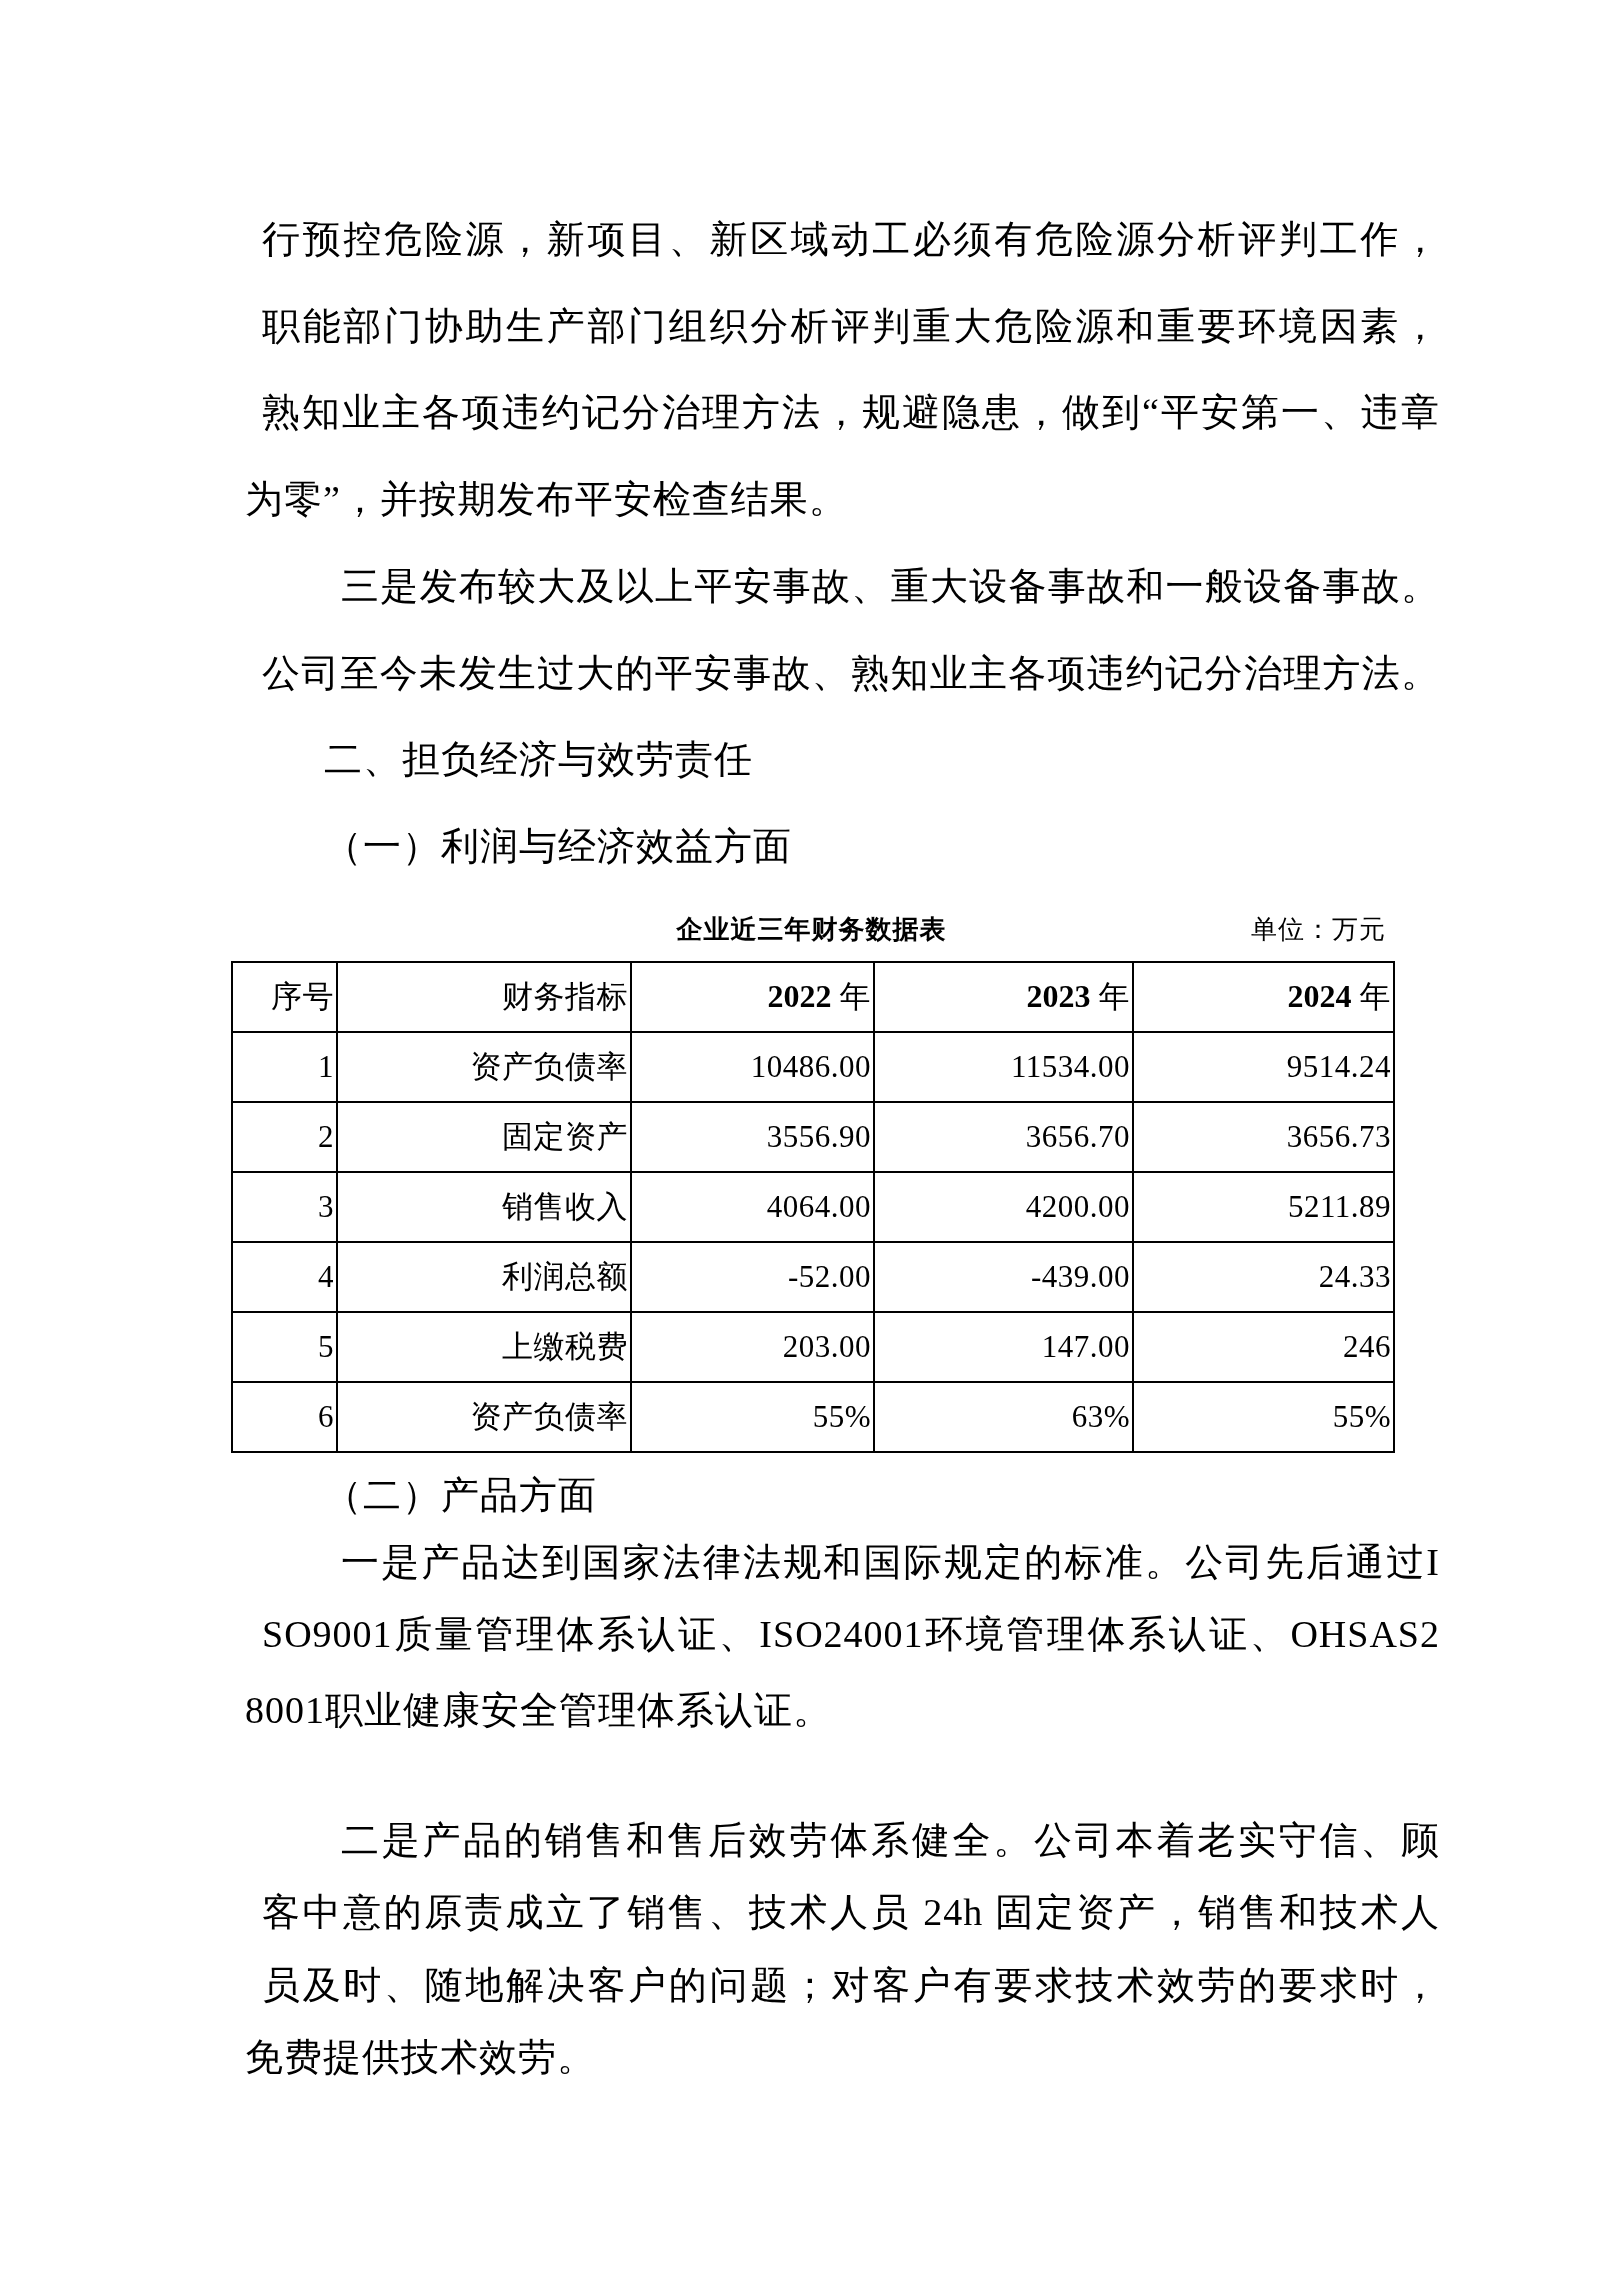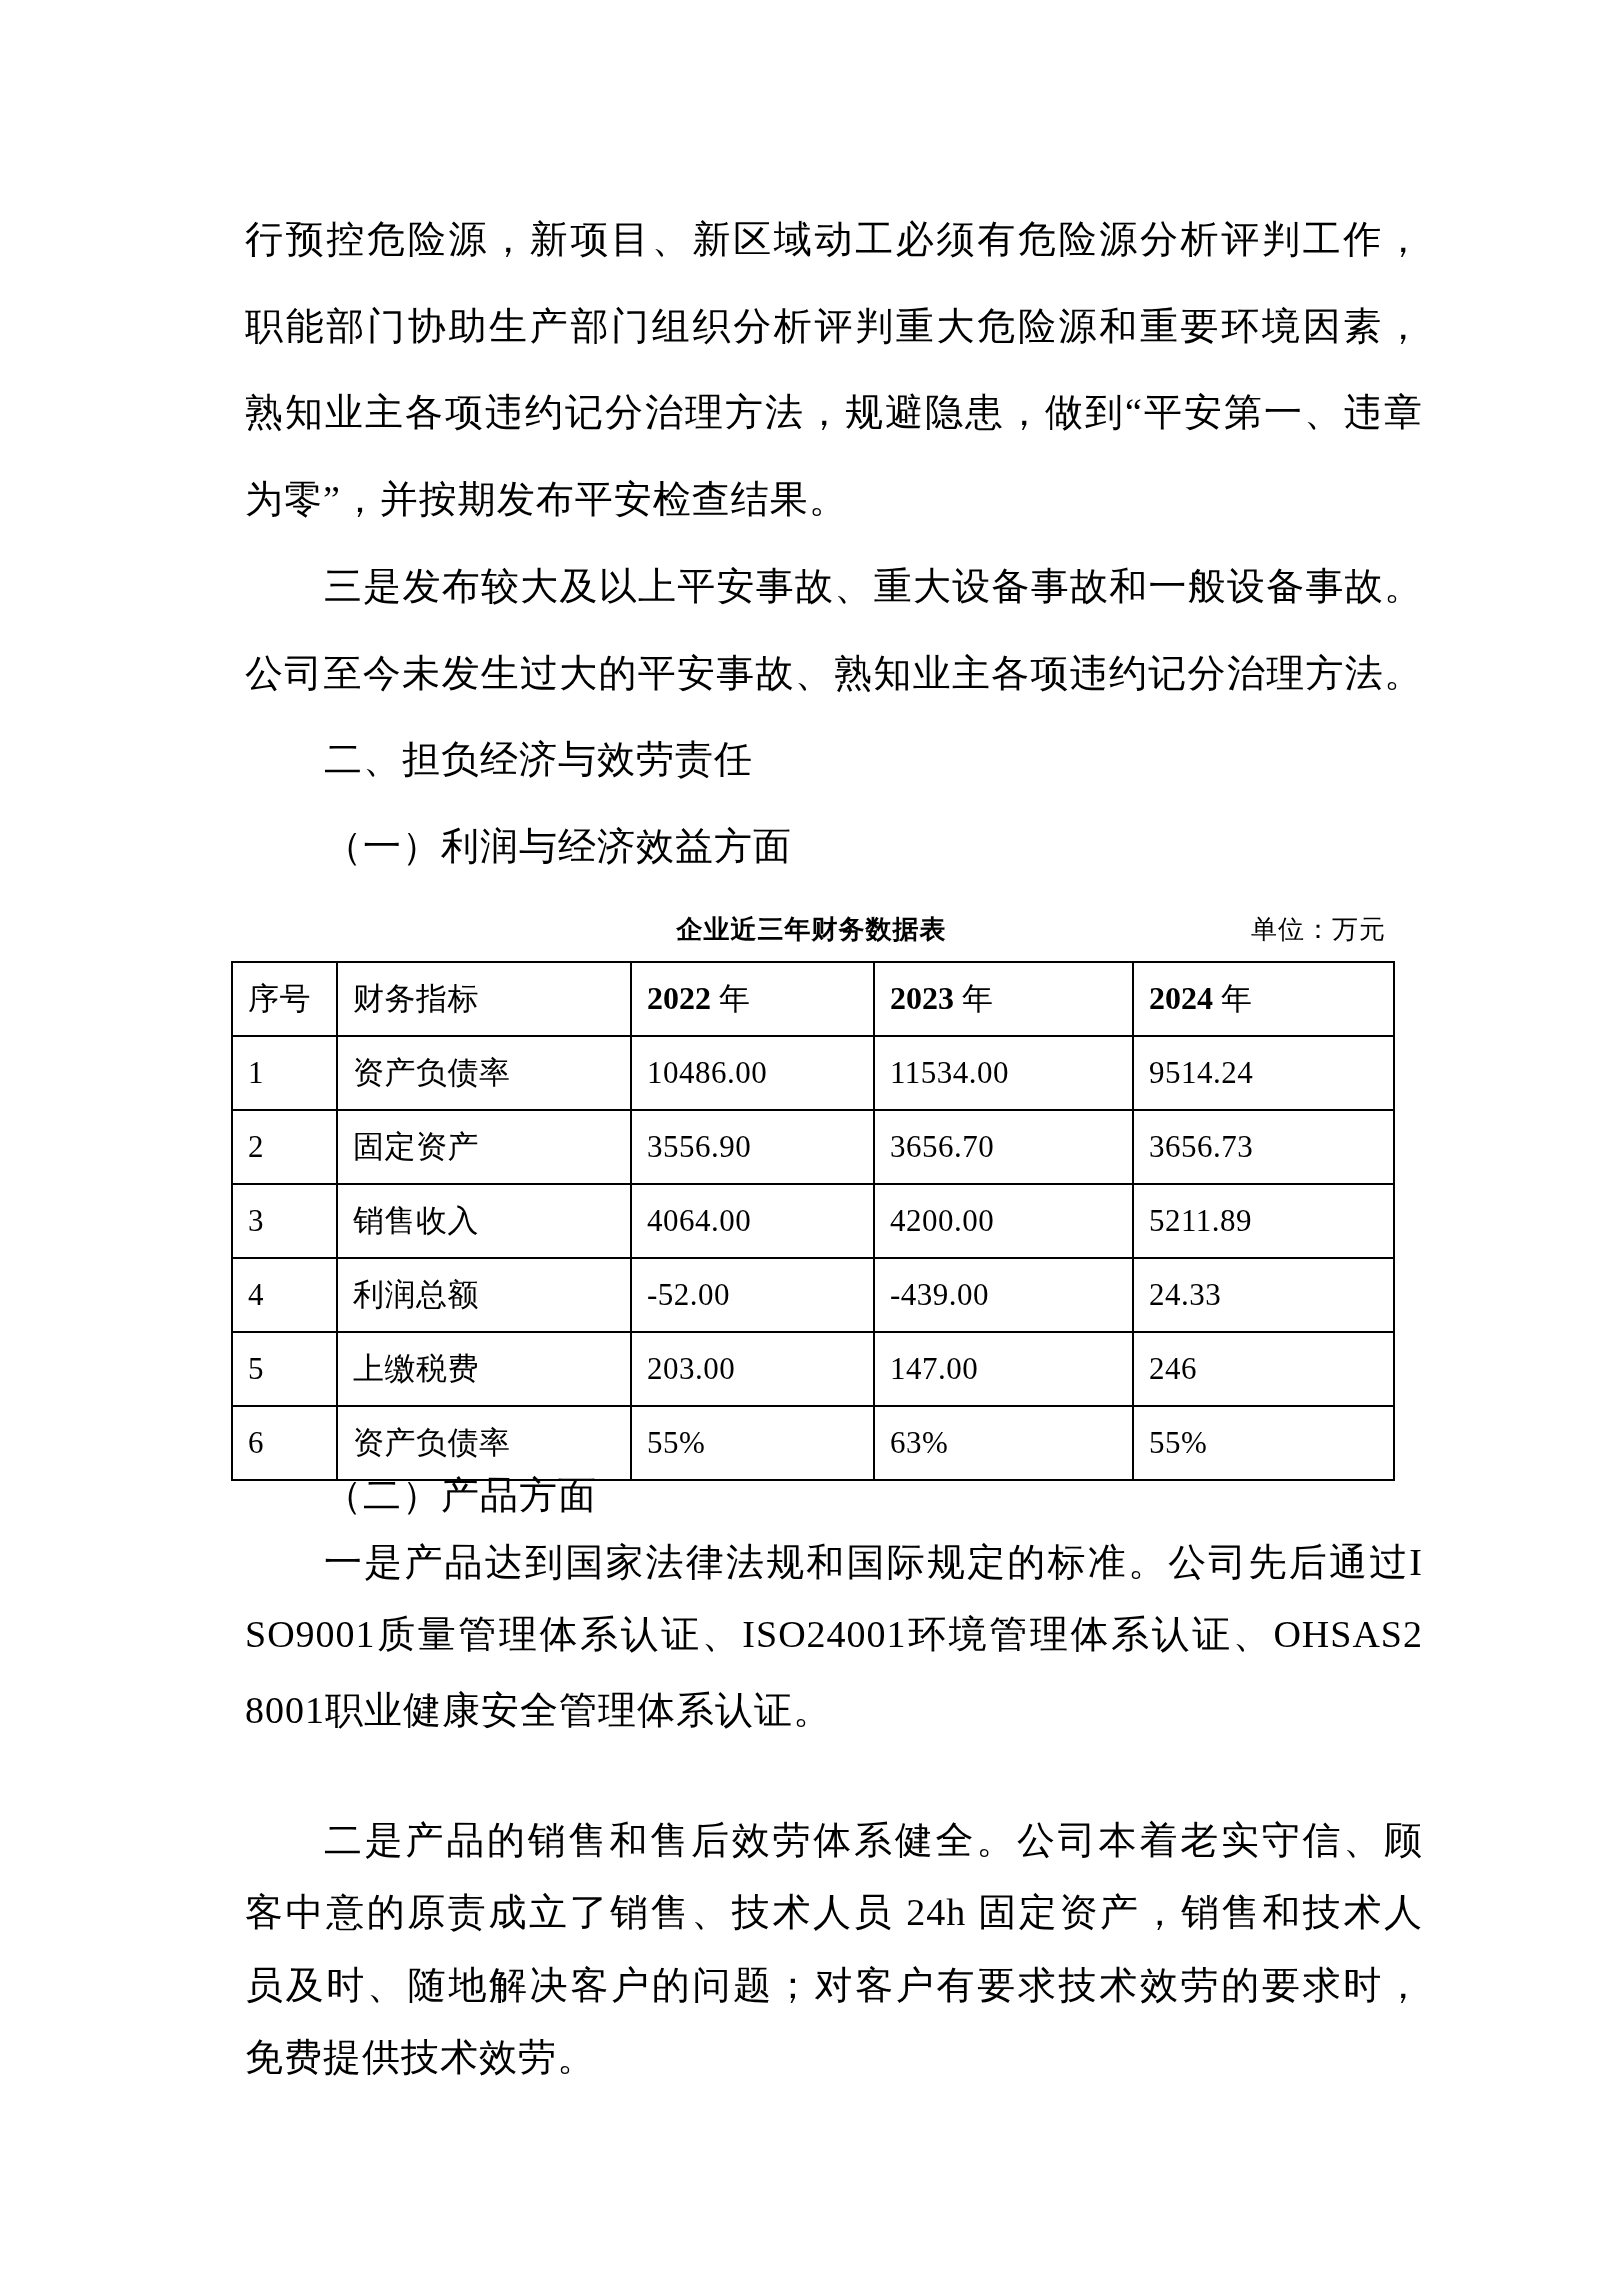--- a/index.html
+++ b/index.html
@@ -15,21 +15,21 @@
     position:absolute;
     left:245px;
     width:1178px;
     box-sizing:border-box;
     font-size:38px;
     line-height:41px;
     letter-spacing:1px;
     text-align:justify;
     white-space:nowrap;
   }
-  .just{text-align-last:justify;white-space:normal;}
+  .just{text-align-last:justify;white-space:normal;margin-left:17px;}
   .ind{padding-left:79px;}
   .title-line{
     position:absolute;
     left:0;top:907px;
     width:1623px;height:49px;
     font-size:26px;line-height:45px;
   }
   .doc-table-title{
     position:absolute;
     left:50%;transform:translateX(-50%);
@@ -45,25 +45,25 @@
   }
   table.fin{
     position:absolute;
     left:231px;top:961px;
     width:1162px;
     border-collapse:collapse;
     table-layout:fixed;
   }
   table.fin td{
     border:2.5px solid #000;
-    text-align:left;
+    text-align:right;
     vertical-align:middle;
     font-size:31px;
     letter-spacing:0.5px;
-    padding:15px;
+    padding:2px;
     overflow:hidden;
   }
   table.fin tr{height:70px;}
   .num{font-size:32px;letter-spacing:0;}
   .yr-num{font-weight:bold;font-size:32px;letter-spacing:0;}
   .yr-suffix{margin-left:7.9px;}
 </style>
 </head>
 <body>
 

